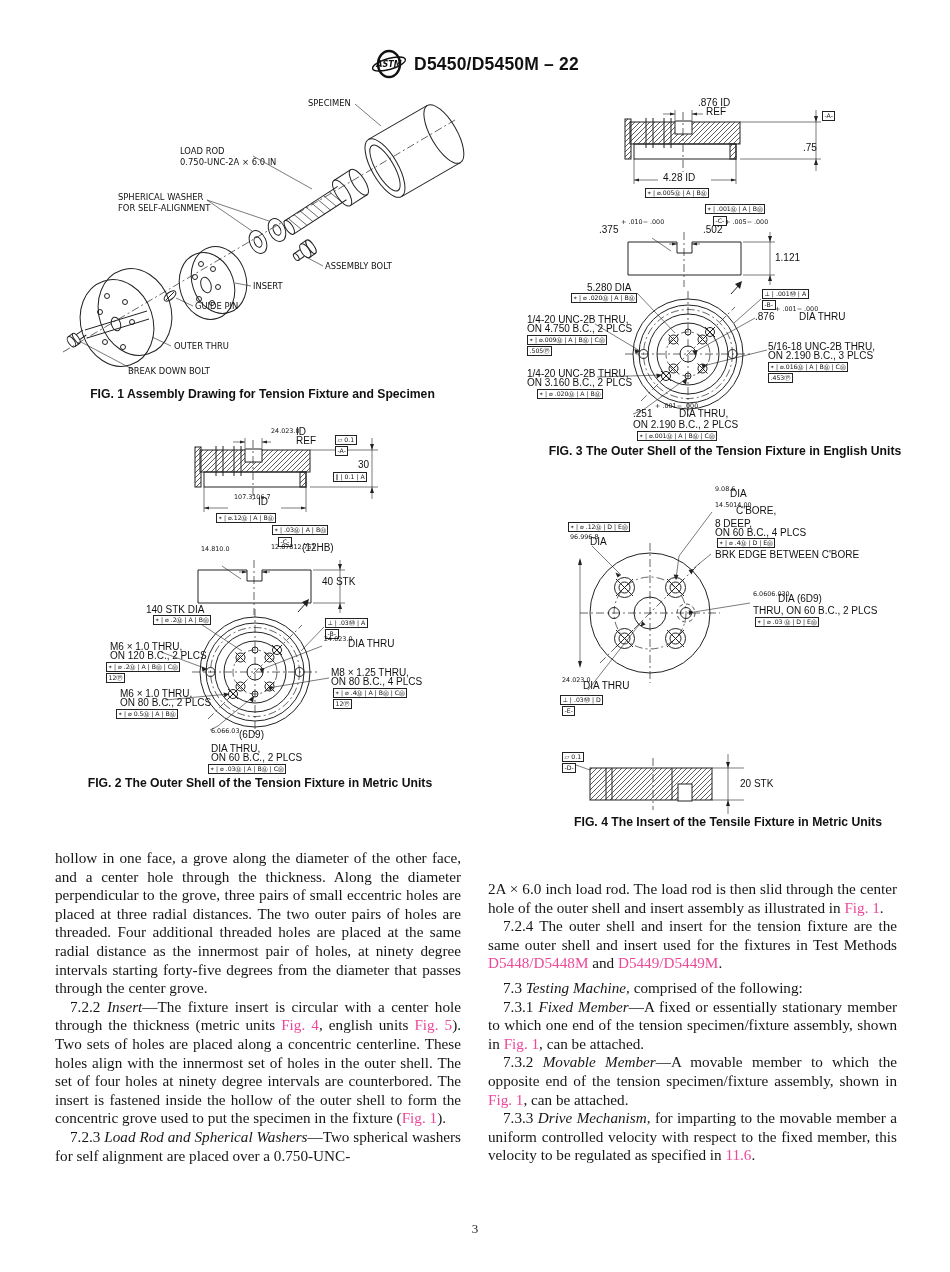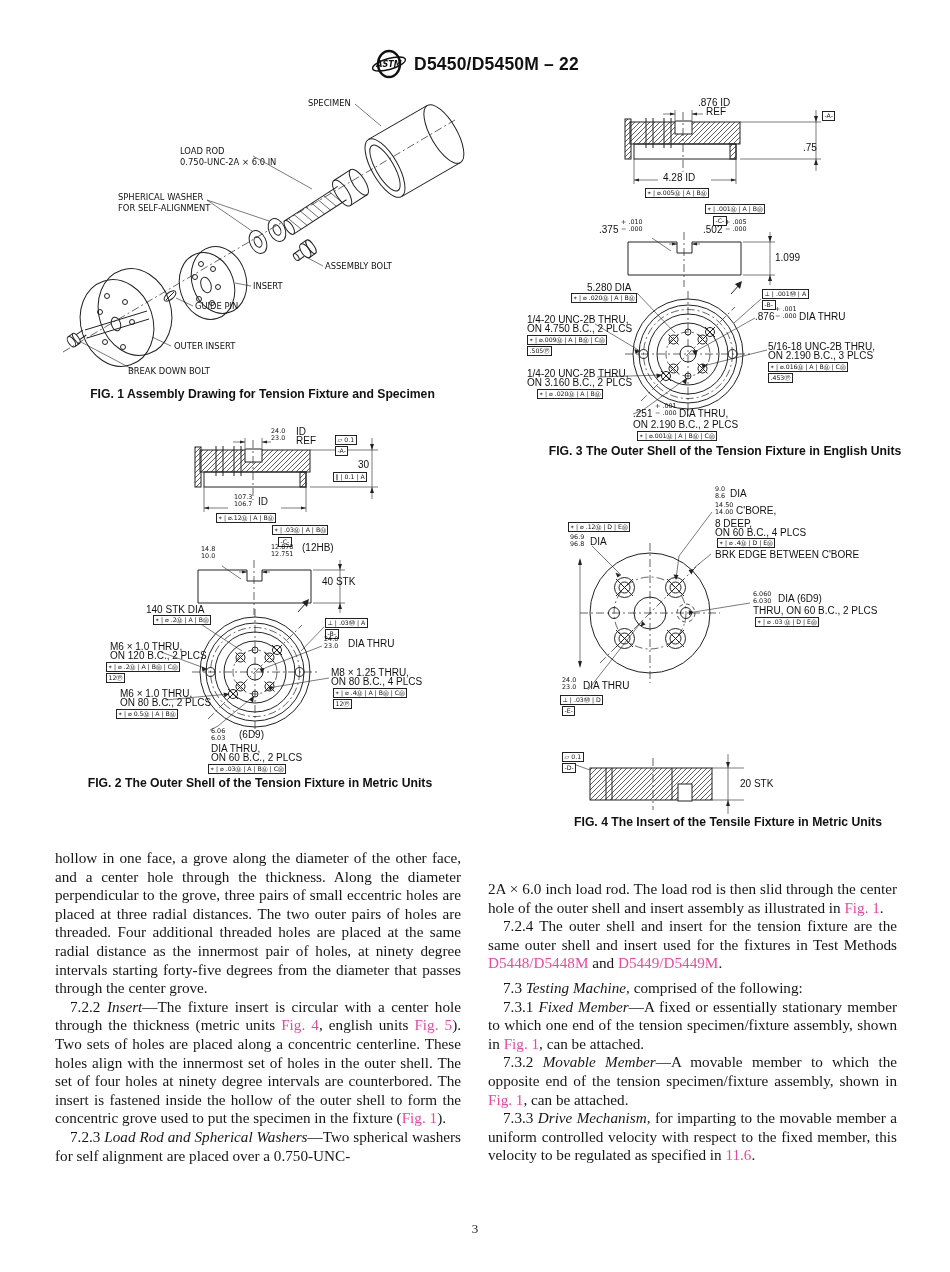--- a/index.html
+++ b/index.html
@@ -9,21 +9,21 @@
   
   .hdr{position:absolute;top:48px;left:0;width:100%;display:flex;justify-content:center;align-items:center;gap:7px}
   .hdr .ttl{font-family:"Liberation Sans",sans-serif;font-weight:bold;font-size:17.5px;color:#111;letter-spacing:.2px}
   
   .fig{position:absolute}
   .fig svg.art{position:absolute;left:0;top:0}
   .cap{position:absolute;left:0;width:100%;text-align:center;font-family:"Liberation Sans",sans-serif;
        font-weight:bold;font-size:12.2px;color:#111;white-space:nowrap}
   .lb{position:absolute;font-family:"DejaVu Sans",sans-serif;font-size:8.4px;line-height:10px;color:#111;white-space:nowrap}
   .d{position:absolute;font-family:Liberation Sans, sans-serif;font-size:10px;line-height:8px;color:#111;white-space:nowrap}
-  .frac{position:absolute;display:flex;flex-direction:column;font-family:"DejaVu Sans",sans-serif;
+  .frac{position:absolute;display:flex;flex-direction:row;font-family:"DejaVu Sans",sans-serif;
         font-size:6.4px;line-height:7px;color:#111;white-space:nowrap}
   .fcf{position:absolute;font-family:"DejaVu Sans",sans-serif;font-size:6.2px;line-height:8px;color:#111;
        border:1px solid #222;background:#fff;padding:0 1.5px;white-space:nowrap}
   
   .s{stroke:#222;stroke-width:1;fill:none}
   .st{stroke:#222;stroke-width:.6;fill:none}
   .sh{stroke:#222;stroke-width:1;fill:url(#h45)}
   .fw{fill:#fff;stroke:#222;stroke-width:1}
   .cl{stroke:#222;stroke-width:.7;fill:none;stroke-dasharray:8 3 2 3}
   .dsh{stroke:#222;stroke-width:.8;fill:none;stroke-dasharray:4 3}
@@ -158,21 +158,21 @@
       </g>
     </svg>
     <div class="lb" style="left:253px;top:8px">SPECIMEN</div>
     <div class="lb" style="left:125px;top:56px">LOAD ROD</div>
     <div class="lb" style="left:125px;top:67px">0.750-UNC-2A × 6.0 IN</div>
     <div class="lb" style="left:63px;top:102px">SPHERICAL WASHER</div>
     <div class="lb" style="left:63px;top:113px">FOR SELF-ALIGNMENT</div>
     <div class="lb" style="left:270px;top:171px">ASSEMBLY BOLT</div>
     <div class="lb" style="left:198px;top:191px">INSERT</div>
     <div class="lb" style="left:140px;top:211px">GUIDE PIN</div>
-    <div class="lb" style="left:119px;top:251px">OUTER INSERT</div>
+    <div class="lb" style="left:119px;top:251px">OUTER THRU</div>
     <div class="lb" style="left:73px;top:276px">BREAK DOWN BOLT</div>
     <div class="cap" style="top:297px">FIG. 1  Assembly Drawing for Tension Fixture and Specimen</div>
   </div>
 
   <div class="fig" style="left:525px;top:92px;width:400px;height:368px">
     <svg class="art" width="400" height="368" viewBox="0 0 400 368">
 
       <g>
         <rect x="105" y="30" width="110" height="22" class="sh"></rect>
         <rect x="100" y="27" width="6" height="40" class="sh"></rect>
@@ -292,21 +292,21 @@
     <div class="d" style="left:74px;top:134px">.375</div>
     <div class="frac" style="left:96px;top:127px">
         <span>+ .010</span>
         <span>− .000</span>
       </div>
     <div class="d" style="left:178px;top:134px">.502</div>
     <div class="frac" style="left:200px;top:127px">
         <span>+ .005</span>
         <span>− .000</span>
       </div>
-    <div class="d" style="left:250px;top:162px">1.099</div>
+    <div class="d" style="left:250px;top:162px">1.121</div>
     <div class="d" style="left:62px;top:192px">5.280 DIA</div>
     <div class="fcf" style="left:46px;top:201px">⌖ | ⌀ .020Ⓜ | A | BⓂ</div>
     <div class="fcf" style="left:237px;top:197px">⊥ | .001Ⓜ | A</div>
     <div class="fcf" style="left:237px;top:208px">-B-</div>
     <div class="d" style="left:230px;top:221px">.876</div>
     <div class="frac" style="left:250px;top:214px">
         <span>+ .001</span>
         <span>− .000</span>
       </div>
     <div class="d" style="left:274px;top:221px">DIA THRU</div>

